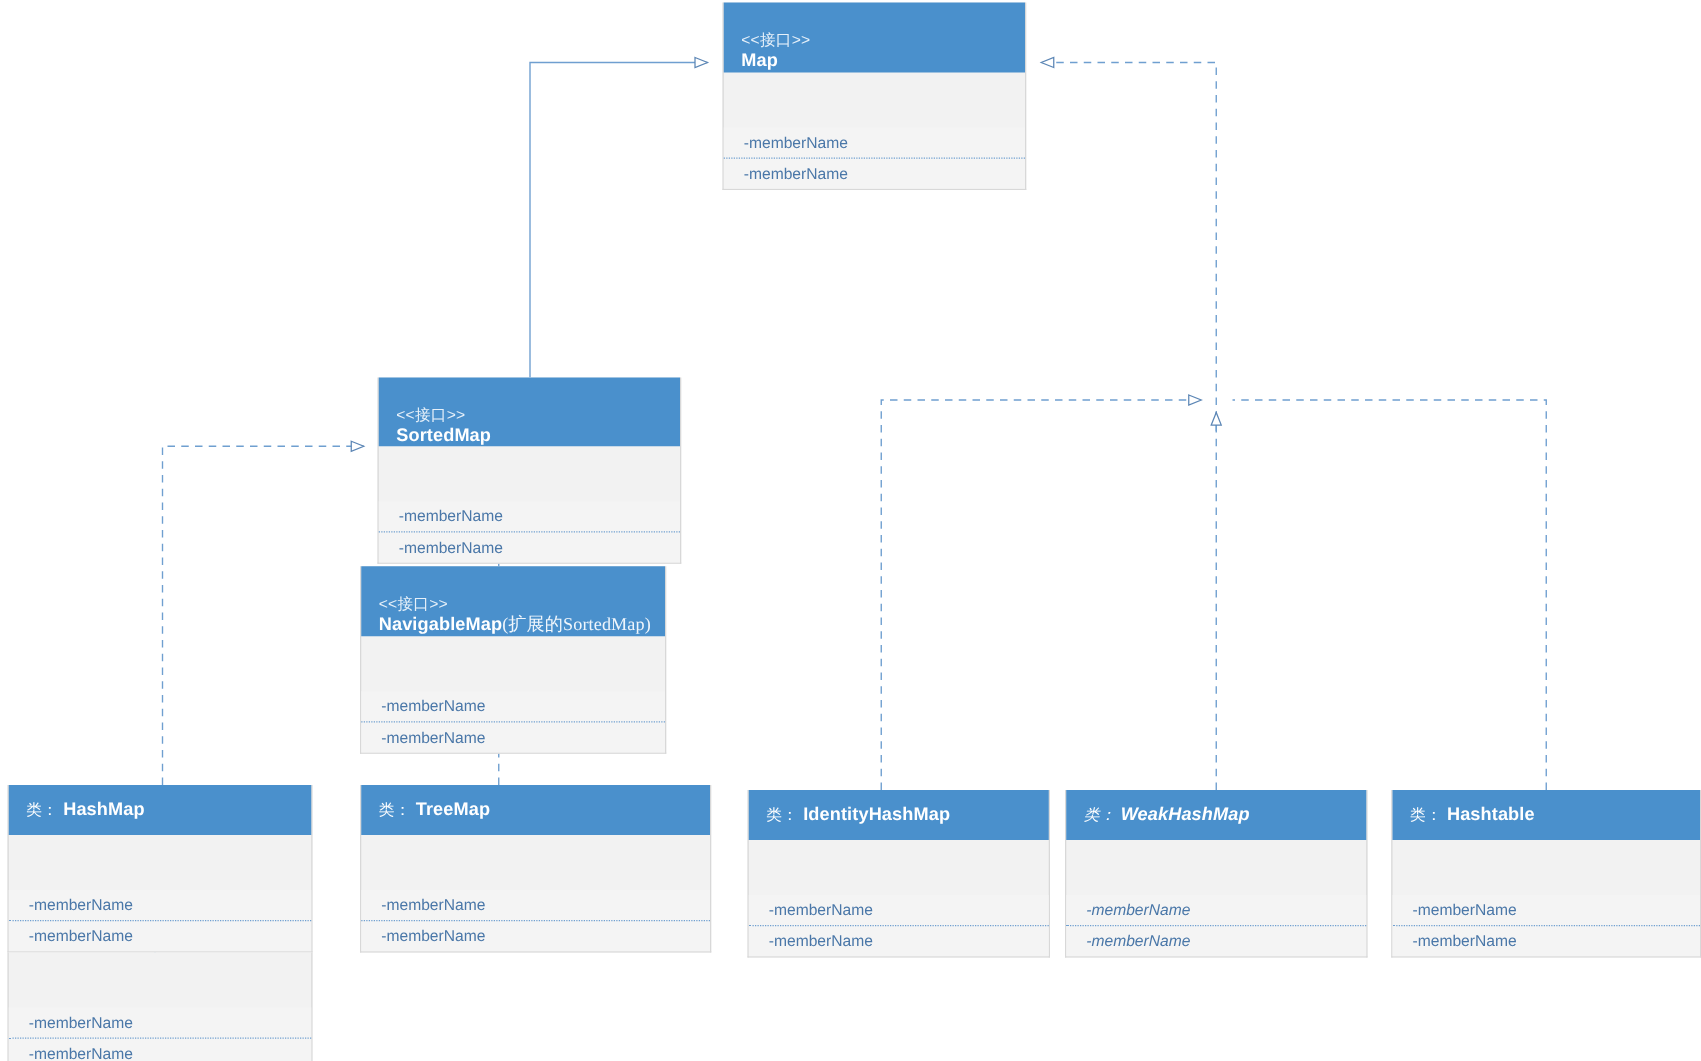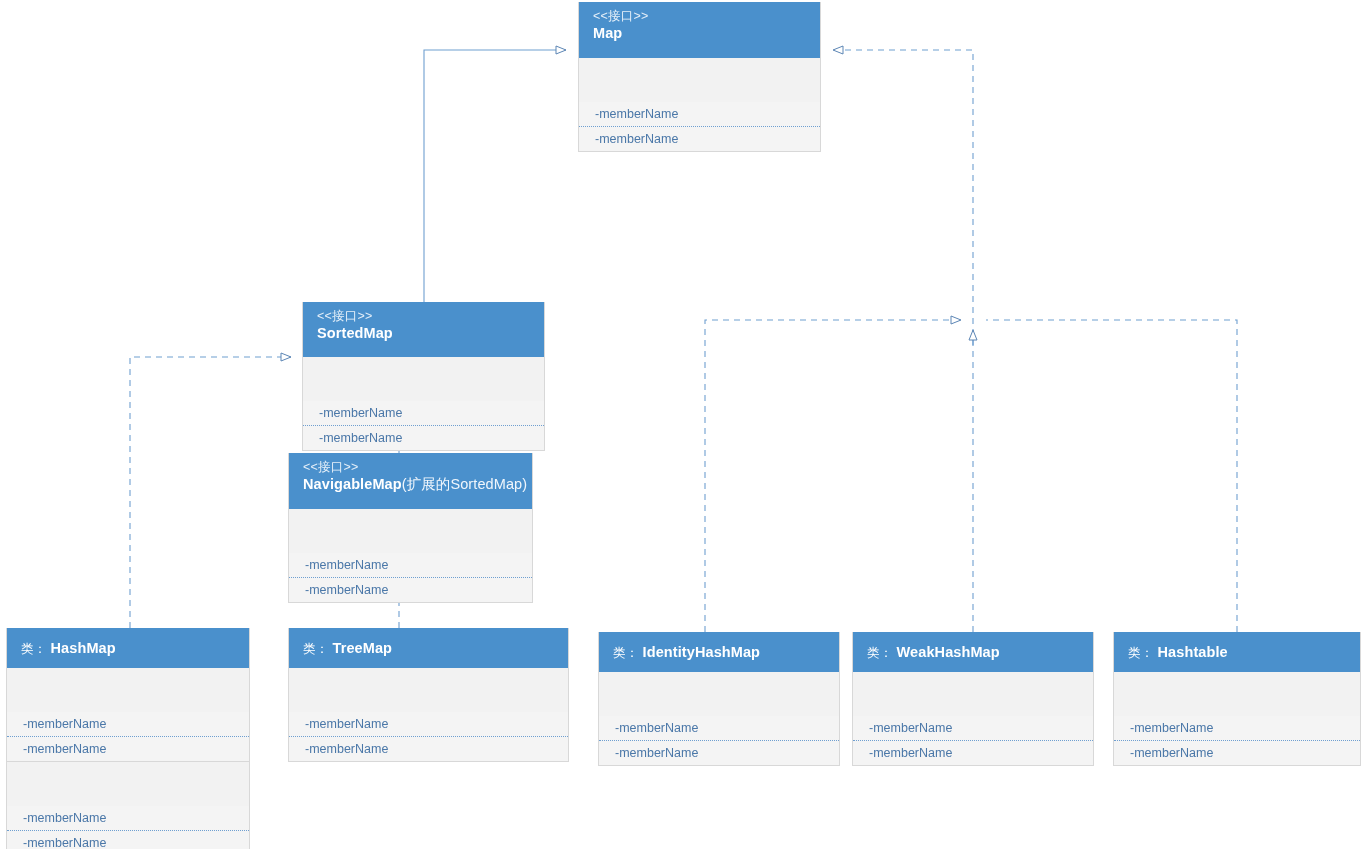--- a/index.html
+++ b/index.html
@@ -35,31 +35,33 @@
     background: #4a90cc;
     color: #ffffff;
     padding: 6px 14px 6px 14px;
     line-height: 1.28;
   }
   .stereotype {
     font-size: 12.5px;
     color: #e6f0f9;
     letter-spacing: 0.2px;
     font-weight: normal;
+    margin-top: 16px;
   }
   .uml-title {
     font-size: 14.5px;
     font-weight: bold;
     color: #ffffff;
     letter-spacing: 0.1px;
     white-space: nowrap;
   }
   .uml-title .suffix {
     font-weight: normal;
     color: #f0f6fc;
+    font-family: Liberation Serif, serif;
   }
   .uml-title .kind {
     font-weight: bold;
   }
   .uml-body {
     background: #f4f4f4;
     margin-top: 44px;
   }
   .uml-member {
     font-size: 12.5px;
@@ -71,21 +73,21 @@
   .uml-member.divider {
     border-bottom: 1px dotted #6f9fd0;
   }
   
   #box-map           { left: 578px;  top: 2px;   width: 243px; }
   #box-sortedmap     { left: 302px;  top: 302px; width: 243px; }
   #box-navigablemap  { left: 288px;  top: 453px; width: 245px; }
   #box-hashmap       { left: 6px;    top: 628px; width: 244px; }
   #box-treemap       { left: 288px;  top: 628px; width: 281px; }
   #box-identityhashmap { left: 598px; top: 632px; width: 242px; }
-  #box-weakhashmap   { left: 852px;  top: 632px; width: 242px; }
+  #box-weakhashmap   { left: 852px;  top: 632px; width: 242px; font-style: italic; }
   #box-hashtable     { left: 1113px; top: 632px; width: 248px; }
   #box-linkedhashmap { left: 6px;    top: 762px; width: 244px; }
 
   #box-map .uml-head          { height: 56px; }
   #box-sortedmap .uml-head    { height: 55px; }
   #box-navigablemap .uml-head { height: 56px; }
   .class-head                 { height: 40px; display: flex; align-items: center; }
 </style>
 </head>
 <body>

